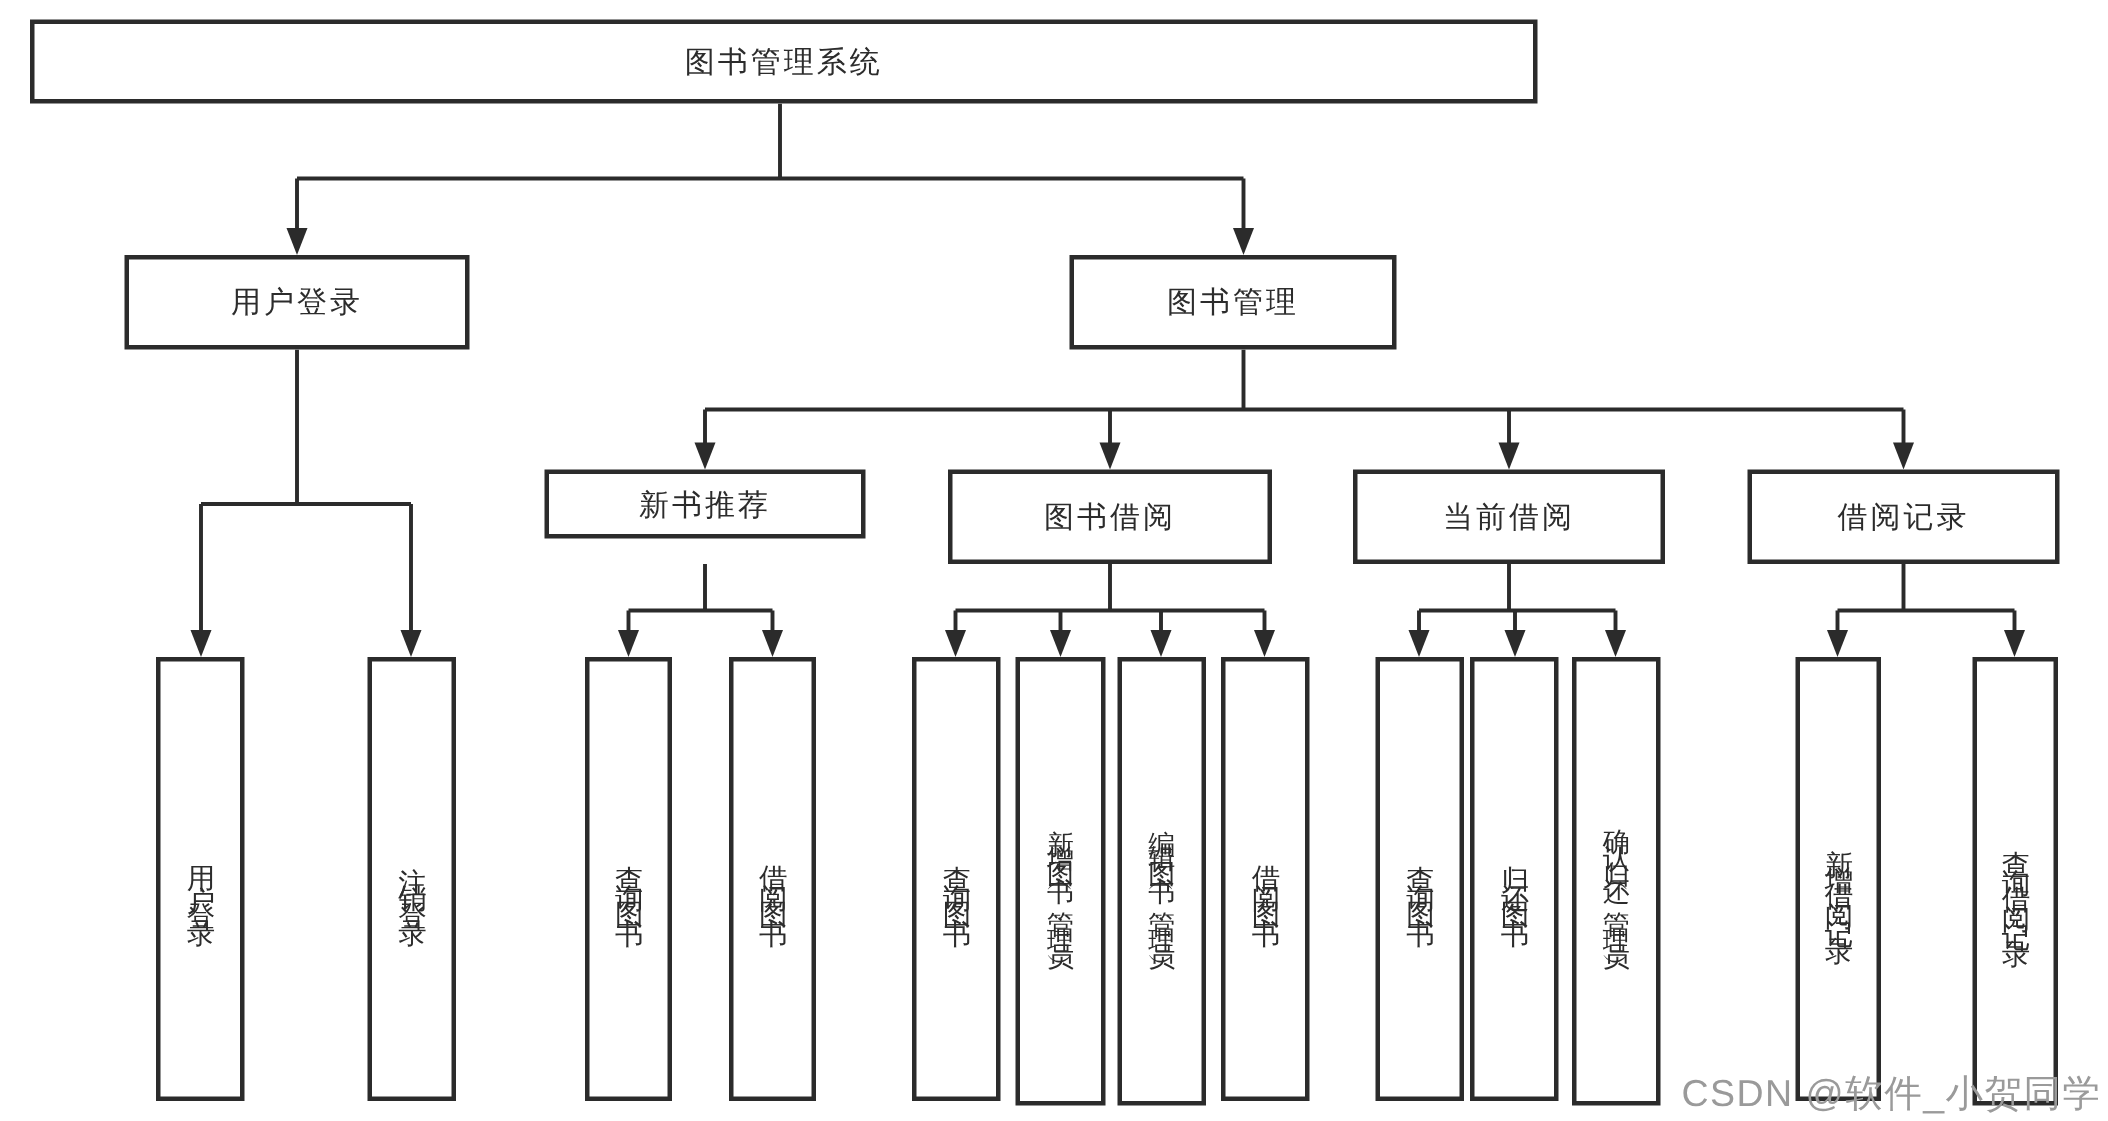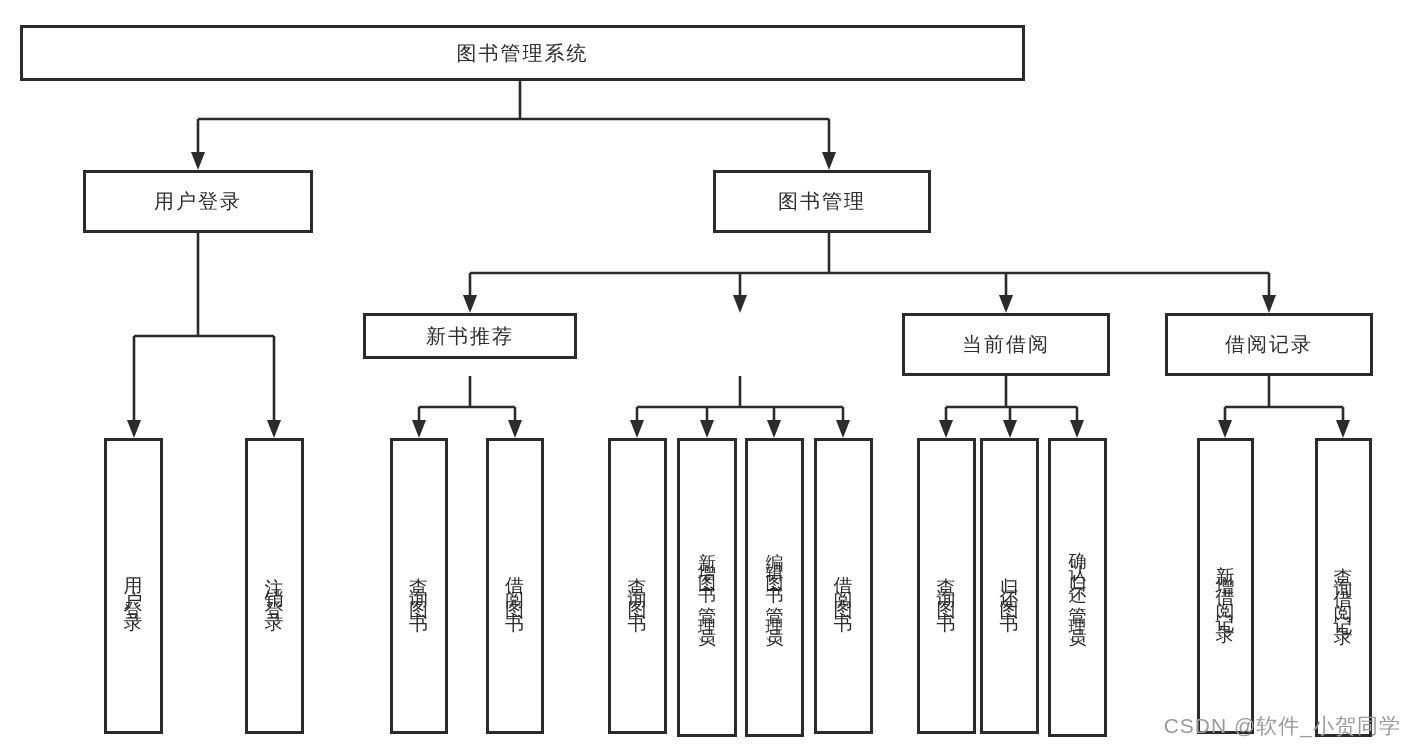--- a/index.html
+++ b/index.html
@@ -17,36 +17,36 @@
     box-sizing: border-box;
     background: #ffffff;
     border: 3px solid #2b2b2b;
     color: #2c2c2c;
     display: flex;
     align-items: center;
     justify-content: center;
     z-index: 2;
   }
   .h-node { font-size: 20px; letter-spacing: 2px; white-space: nowrap; }
-  .root-node { font-size: 20px; letter-spacing: 2px; margin-top: 12px; }
+  .root-node { font-size: 20px; letter-spacing: 2px; }
   .v-node span {
     writing-mode: vertical-rl;
     text-orientation: mixed;
     font-size: 19px;
     line-height: 1;
     letter-spacing: 12px;
     white-space: nowrap;
   }
   .v-node.v-long span { letter-spacing: 11px; font-size: 18px; }
   .watermark {
     position: absolute;
     right: 4px;
     top: 712px;
     z-index: 3;
-    font-size: 21px;
+    font-size: 25px;
     color: #9a9a9a;
     letter-spacing: 1px;
     white-space: nowrap;
   }
 </style>
 </head>
 <body>
 
 <div class="stage">
 
@@ -97,20 +97,23 @@
   <div class="node h-node" style="left:83px;top:170px;width:230px;height:63px">
     <span>用户登录</span>
   </div>
   <div class="node h-node" style="left:713px;top:170px;width:218px;height:63px">
     <span>图书管理</span>
   </div>
 
   <div class="node h-node" style="left:363px;top:313px;width:214px;height:46px">
     <span>新书推荐</span>
   </div>
+  <div class="node h-node" style="left:632px;top:313px;width:216px;height:63px">
+    <span>图书借阅</span>
+  </div>
   <div class="node h-node" style="left:1165px;top:313px;width:208px;height:63px">
     <span>借阅记录</span>
   </div>
   <div class="node h-node" style="left:902px;top:313px;width:208px;height:63px">
     <span>当前借阅</span>
   </div>
 
   <div class="node v-node" style="left:104px;top:438px;width:59px;height:296px">
     <span>用户登录</span>
   </div>

